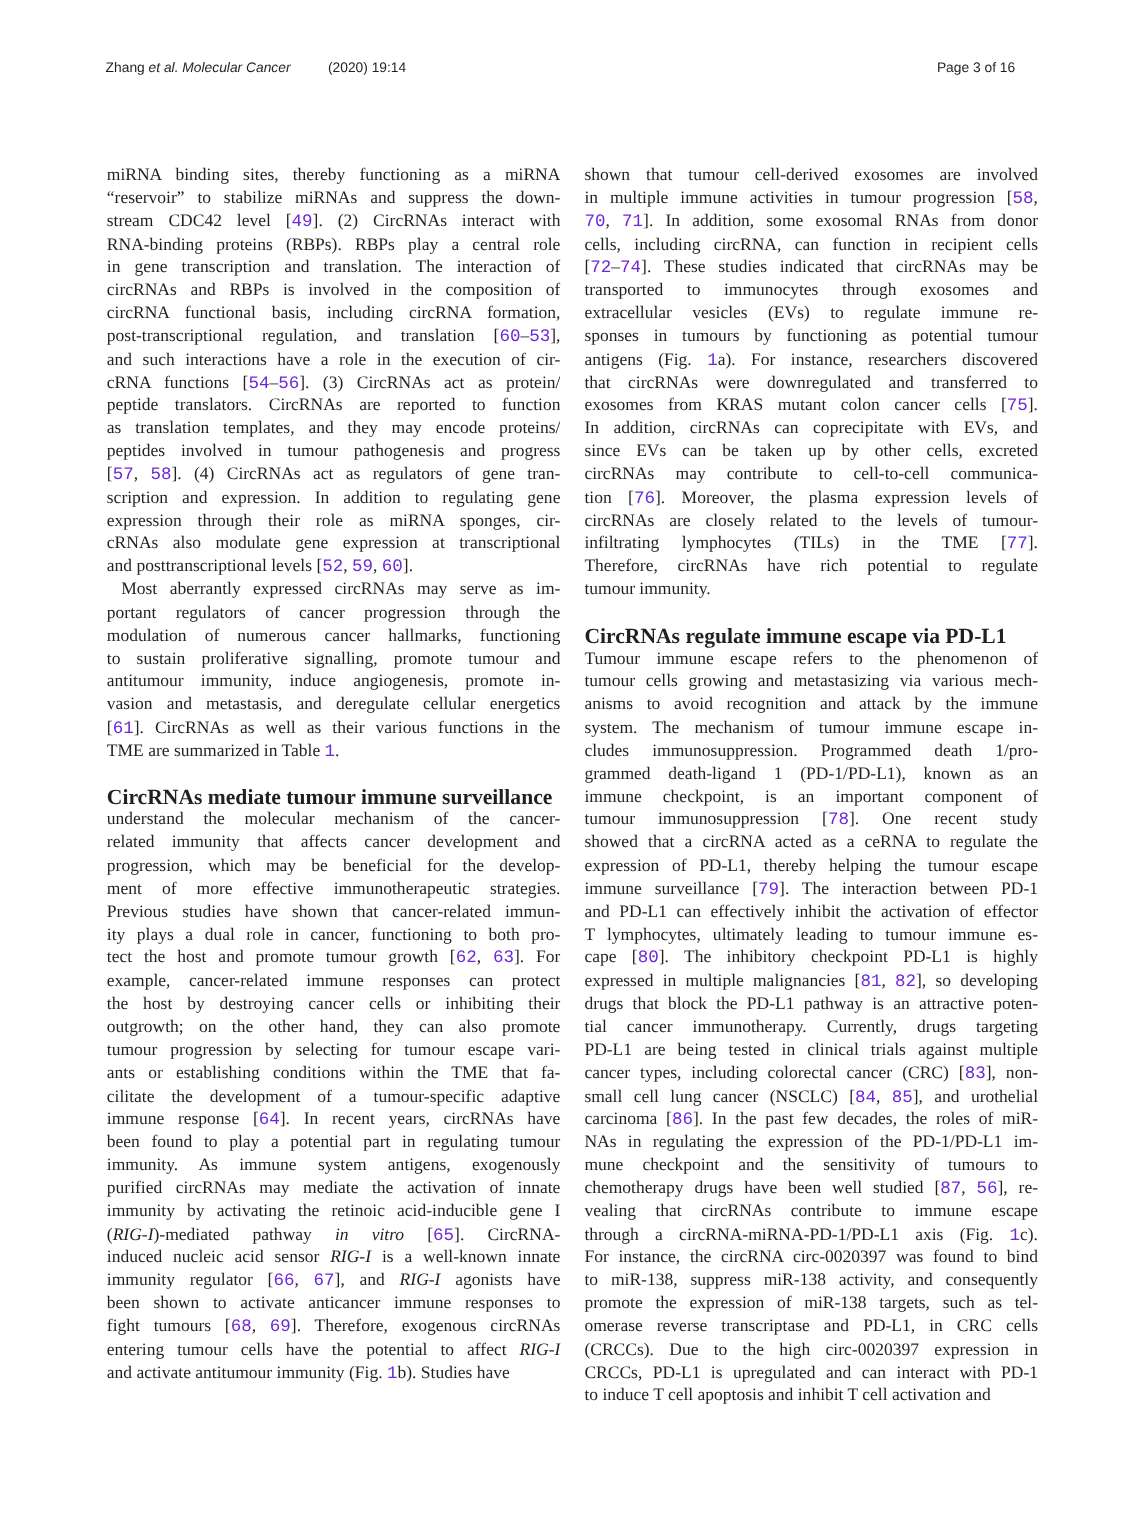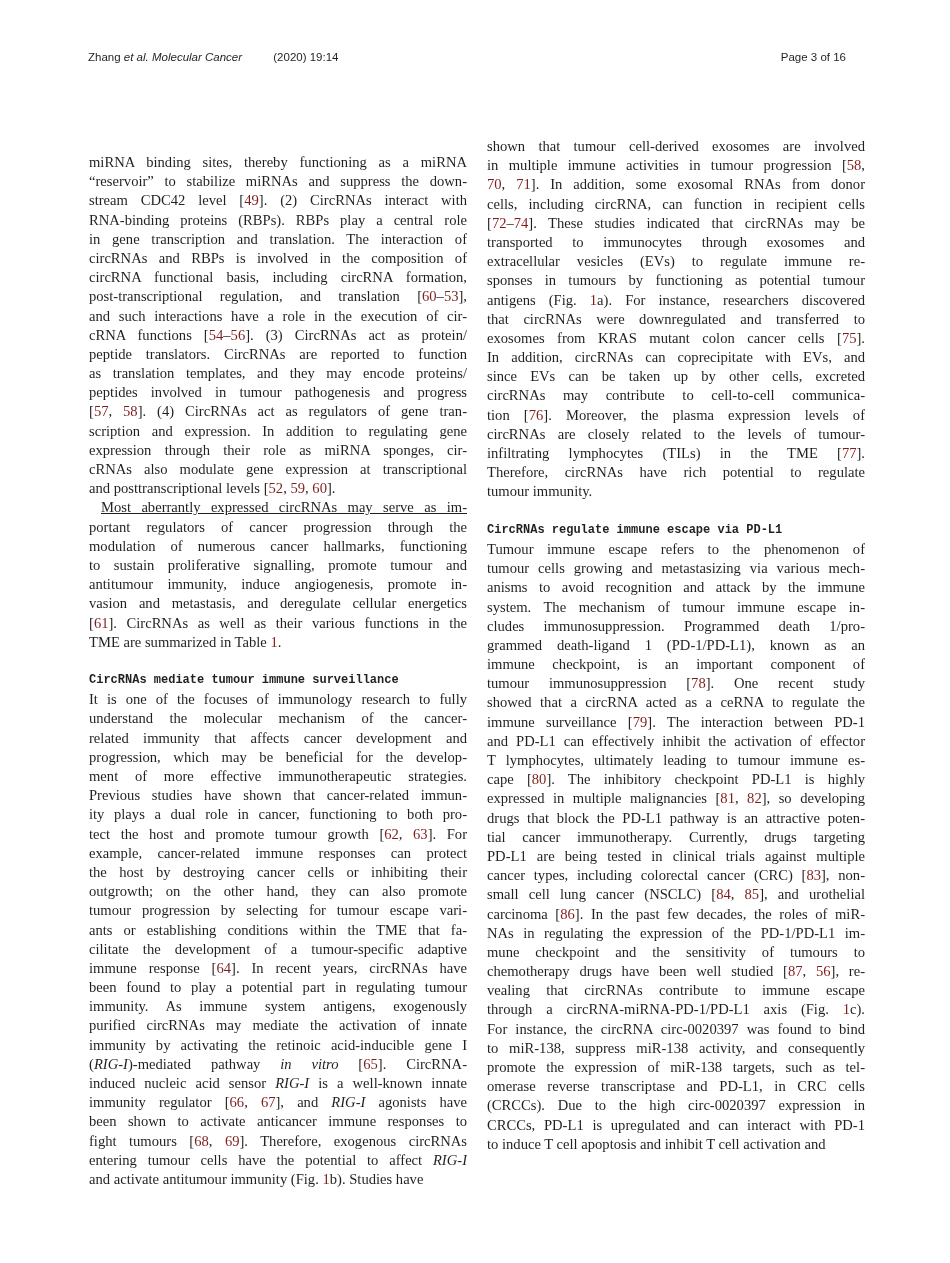--- a/index.html
+++ b/index.html
@@ -4,30 +4,30 @@
 <style>
   html, body { margin:0; padding:0; background:#ffffff; }
   body { width:950px; height:1263px; position:relative; overflow:hidden; }
   .header { position:absolute; top:51px; left:88px; right:88px; height:18px;
     font-family:"Liberation Sans", sans-serif; font-size:11.5px; color:#231f20; }
   .header .left { position:absolute; left:0; top:0; }
   .header .date { margin-left:28px; }
   .header .right { position:absolute; right:16px; top:0; }
   .col { position:absolute; top:137px; width:378px;
     font-family:"Liberation Serif", serif; font-size:14.6px; color:#231f20; }
-  .col.left { left:89px;margin-top:16px; }
+  .col.left { left:89px; }
   .col.right { left:487px; }
   .ln { display:block; height:19.2px; line-height:19.2px; white-space:nowrap;
     text-align:justify; text-align-last:justify; overflow:hidden; }
   .ln.last { text-align-last:left; }
-  .ln.indent { text-indent:12px;text-decoration:underline; }
+  .ln.indent { text-indent:12px; }
   .gap { display:block; height:19.2px; }
   .h { display:block; height:19.2px; line-height:19.2px; white-space:nowrap;
-    font-family:Liberation Mono, monospace; font-weight:bold; font-size:12px; }
-  .ref { color:#7f1d1d; }
+    font-family:Liberation Serif, serif; font-weight:bold; font-size:18px; }
+  .ref { color:#6d28d9;font-family:Liberation Mono, monospace; }
   i { font-style:italic; }
 </style>
 </head>
 <body>
 
 <div class="header">
   <span class="left">
     <span>Zhang</span>
     <i>et al.</i>
     <i>Molecular Cancer</i>
@@ -63,21 +63,20 @@
       <span class="ln">modulation of numerous cancer hallmarks, functioning</span>
       <span class="ln">to sustain proliferative signalling, promote tumour and</span>
       <span class="ln">antitumour immunity, induce angiogenesis, promote in-</span>
       <span class="ln">vasion and metastasis, and deregulate cellular energetics</span>
       <span class="ln">[<span class="ref">61</span>]. CircRNAs as well as their various functions in the</span>
       <span class="ln last">TME are summarized in Table <span class="ref">1</span>.</span>
     </div>
   <span class="gap"></span>
   <span class="h">CircRNAs mediate tumour immune surveillance</span>
   <div>
-      <span class="ln">It is one of the focuses of immunology research to fully</span>
       <span class="ln">understand the molecular mechanism of the cancer-</span>
       <span class="ln">related immunity that affects cancer development and</span>
       <span class="ln">progression, which may be beneficial for the develop-</span>
       <span class="ln">ment of more effective immunotherapeutic strategies.</span>
       <span class="ln">Previous studies have shown that cancer-related immun-</span>
       <span class="ln">ity plays a dual role in cancer, functioning to both pro-</span>
       <span class="ln">tect the host and promote tumour growth [<span class="ref">62</span>, <span class="ref">63</span>]. For</span>
       <span class="ln">example, cancer-related immune responses can protect</span>
       <span class="ln">the host by destroying cancer cells or inhibiting their</span>
       <span class="ln">outgrowth; on the other hand, they can also promote</span>
@@ -126,20 +125,21 @@
   <div>
       <span class="ln">Tumour immune escape refers to the phenomenon of</span>
       <span class="ln">tumour cells growing and metastasizing via various mech-</span>
       <span class="ln">anisms to avoid recognition and attack by the immune</span>
       <span class="ln">system. The mechanism of tumour immune escape in-</span>
       <span class="ln">cludes immunosuppression. Programmed death 1/pro-</span>
       <span class="ln">grammed death-ligand 1 (PD-1/PD-L1), known as an</span>
       <span class="ln">immune checkpoint, is an important component of</span>
       <span class="ln">tumour immunosuppression [<span class="ref">78</span>]. One recent study</span>
       <span class="ln">showed that a circRNA acted as a ceRNA to regulate the</span>
+      <span class="ln">expression of PD-L1, thereby helping the tumour escape</span>
       <span class="ln">immune surveillance [<span class="ref">79</span>]. The interaction between PD-1</span>
       <span class="ln">and PD-L1 can effectively inhibit the activation of effector</span>
       <span class="ln">T lymphocytes, ultimately leading to tumour immune es-</span>
       <span class="ln">cape [<span class="ref">80</span>]. The inhibitory checkpoint PD-L1 is highly</span>
       <span class="ln">expressed in multiple malignancies [<span class="ref">81</span>, <span class="ref">82</span>], so developing</span>
       <span class="ln">drugs that block the PD-L1 pathway is an attractive poten-</span>
       <span class="ln">tial cancer immunotherapy. Currently, drugs targeting</span>
       <span class="ln">PD-L1 are being tested in clinical trials against multiple</span>
       <span class="ln">cancer types, including colorectal cancer (CRC) [<span class="ref">83</span>], non-</span>
       <span class="ln">small cell lung cancer (NSCLC) [<span class="ref">84</span>, <span class="ref">85</span>], and urothelial</span>

